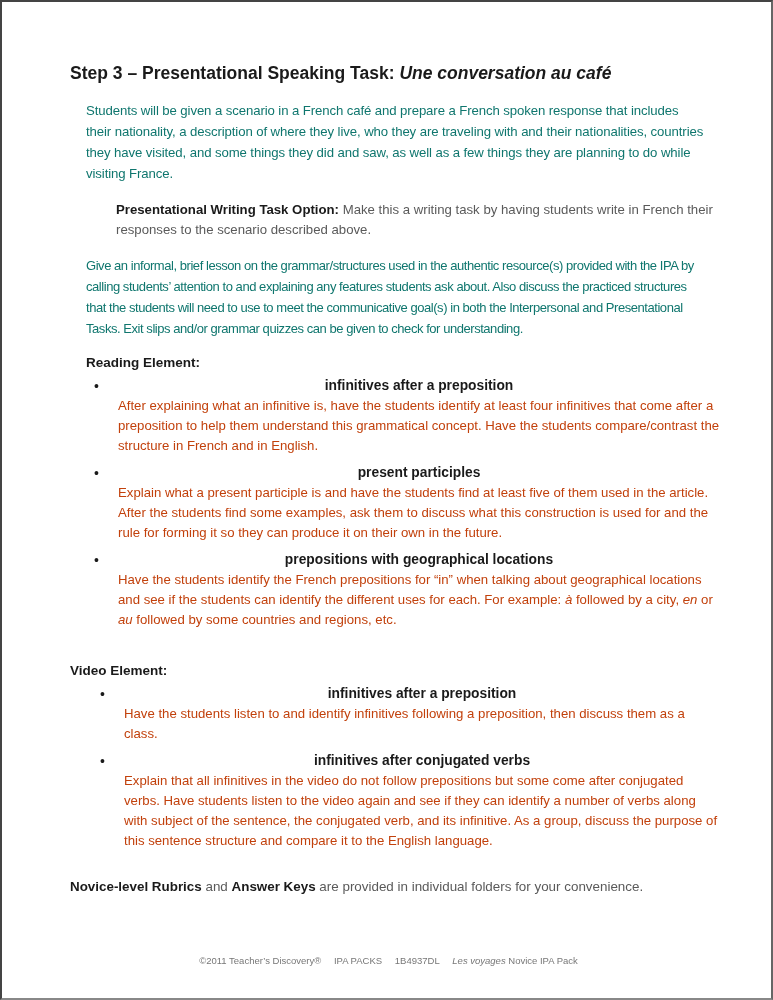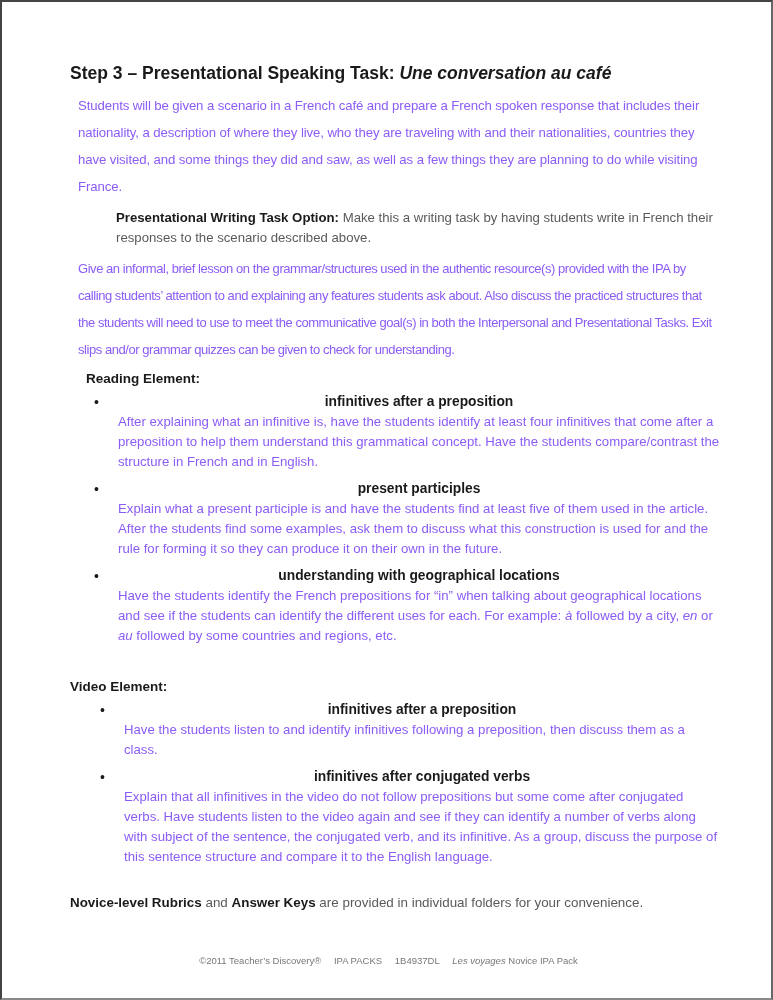--- a/index.html
+++ b/index.html
@@ -9,34 +9,34 @@
       color: #555555;
       box-sizing: border-box;
       border-top: 2px solid #444;
       border-left: 2px solid #444;
       border-right: 2px solid #666;
       border-bottom: 2px solid #888;
     }
     .page { position: absolute; left: 68px; top: 60px; width: 650px; }
     .h1 { font-size: 17.5px; color: #1a1a1a; margin: 0 0 6px 0; line-height: 22px; }
     .h1 em { }
-    .p { font-size: 13.2px; line-height: 27px; margin: 8px; color: #8b5cf6; letter-spacing: -0.1px; }
+    .p { font-size: 13.2px; line-height: 21px; margin: 16px; color: #0f766e; letter-spacing: -0.1px; }
     .p.tight { letter-spacing: -0.45px; font-size: 13px; }
     .opt { margin: 7px 0 0 46px; font-size: 13.2px; line-height: 19.5px; color: #5a5a5a; }
     .b { color: #1a1a1a; font-weight: bold; }
     .h2 { font-size: 17px; color: #1a1a1a; margin: 30px 0 6px 0; line-height: 22px; }
     .sub { font-size: 13.5px; color: #1a1a1a; font-weight: bold; margin: 8px 0 6px 16px; }
     .sub.flush { margin-left: 0; margin-top: 33px; }
     ul.items { list-style: none; margin: 0; padding: 0; }
     ul.items.reading { padding-left: 24px; }
     ul.items.video { padding-left: 30px; }
     ul.items li { position: relative; padding-left: 24px; margin-bottom: 7px; }
     ul.items li .bullet { position: absolute; left: 0; top: 0; font-size: 14px; color: #1a1a1a; line-height: 20px; }
     ul.items li .title { display: block; font-size: 13.8px; font-weight: bold; color: #1a1a1a; line-height: 20px; text-align: center; }
-    ul.items li .desc { display: block; font-size: 13.2px; line-height: 20px; color: #8b5cf6; }
+    ul.items li .desc { display: block; font-size: 13.2px; line-height: 20px; color: #c2410c; }
     .desc em { font-style: italic; }
     .note { margin-top: 28px; font-size: 13.4px; color: #5a5a5a; }
     .footer { position: absolute; top: 953px; left: 0; width: 773px; text-align: center; font-size: 9.5px; color: #777; letter-spacing: 0; }
     .footer em { font-style: italic; }
     .footer span.gap { display: inline-block; width: 10px; }
   </style>
 </head>
 <body>
 
 <div class="page">
@@ -54,21 +54,21 @@
       <span class="title">infinitives after a preposition</span>
       <span class="desc">After explaining what an infinitive is, have the students identify at least four infinitives that come after a preposition to help them understand this grammatical concept. Have the students compare/contrast the structure in French and in English.</span>
     </li>
     <li>
       <span class="bullet">•</span>
       <span class="title">present participles</span>
       <span class="desc">Explain what a present participle is and have the students find at least five of them used in the article. After the students find some examples, ask them to discuss what this construction is used for and the rule for forming it so they can produce it on their own in the future.</span>
     </li>
     <li>
       <span class="bullet">•</span>
-      <span class="title">understanding with geographical locations</span>
+      <span class="title">prepositions with geographical locations</span>
       <span class="desc"><span>Have the students identify the French prepositions for “in” when talking about geographical locations and see if the students can identify the different uses for each. For example: </span><em>à</em><span> followed by a city, </span><em>en</em><span> or </span><em>au</em><span> followed by some countries and regions, etc.</span></span>
     </li>
   </ul>
 
   <div class="sub flush">Video Element:</div>
   <ul class="items video">
     <li>
       <span class="bullet">•</span>
       <span class="title">infinitives after a preposition</span>
       <span class="desc">Have the students listen to and identify infinitives following a preposition, then discuss them as a class.</span>

